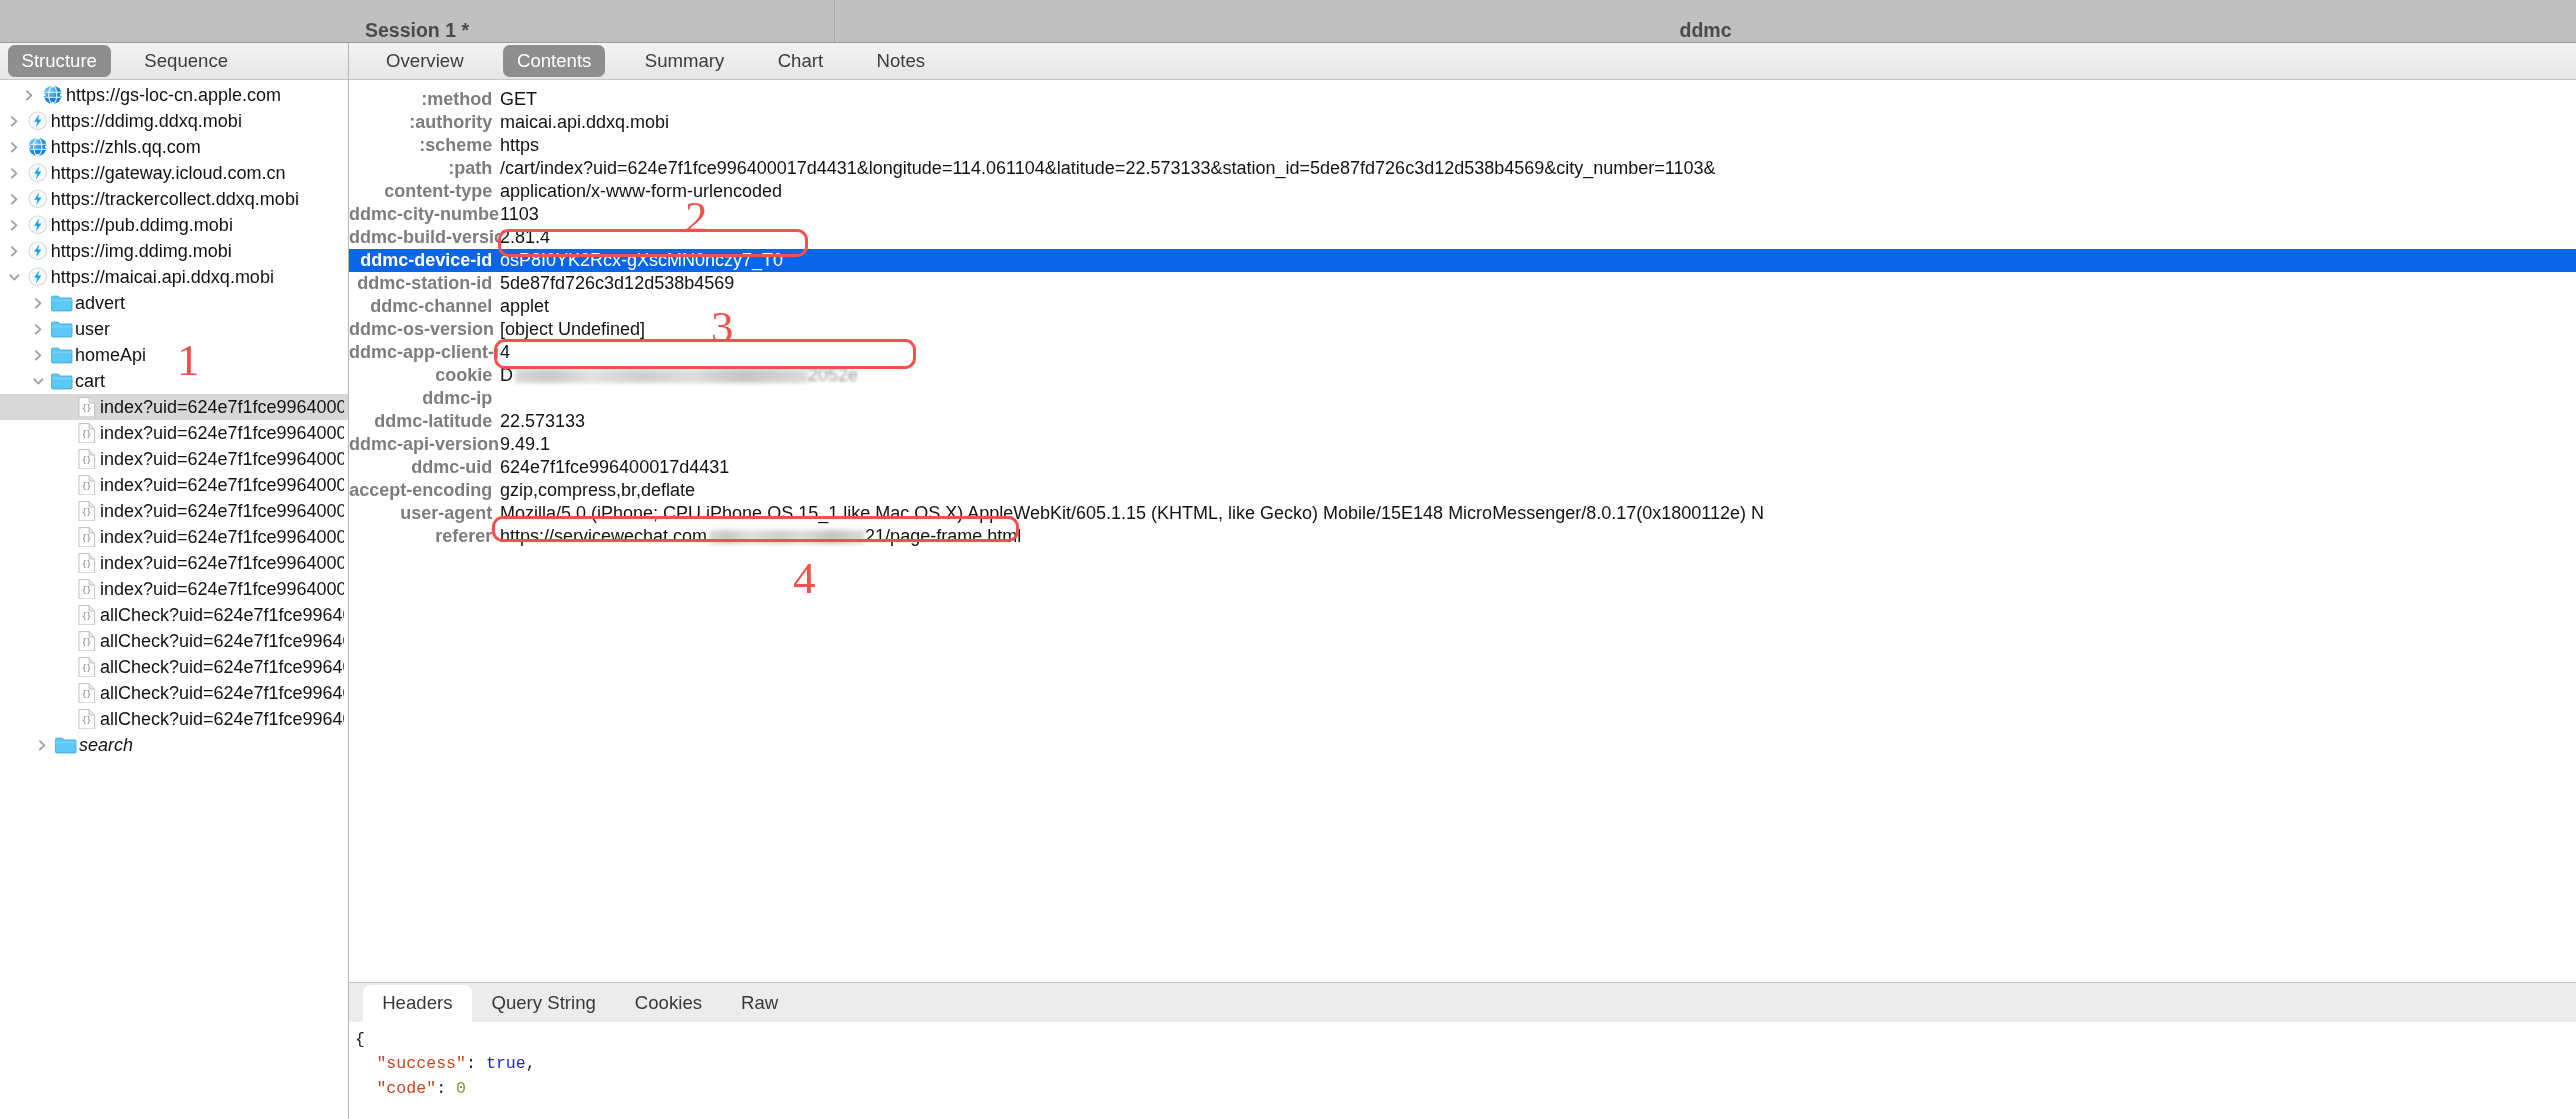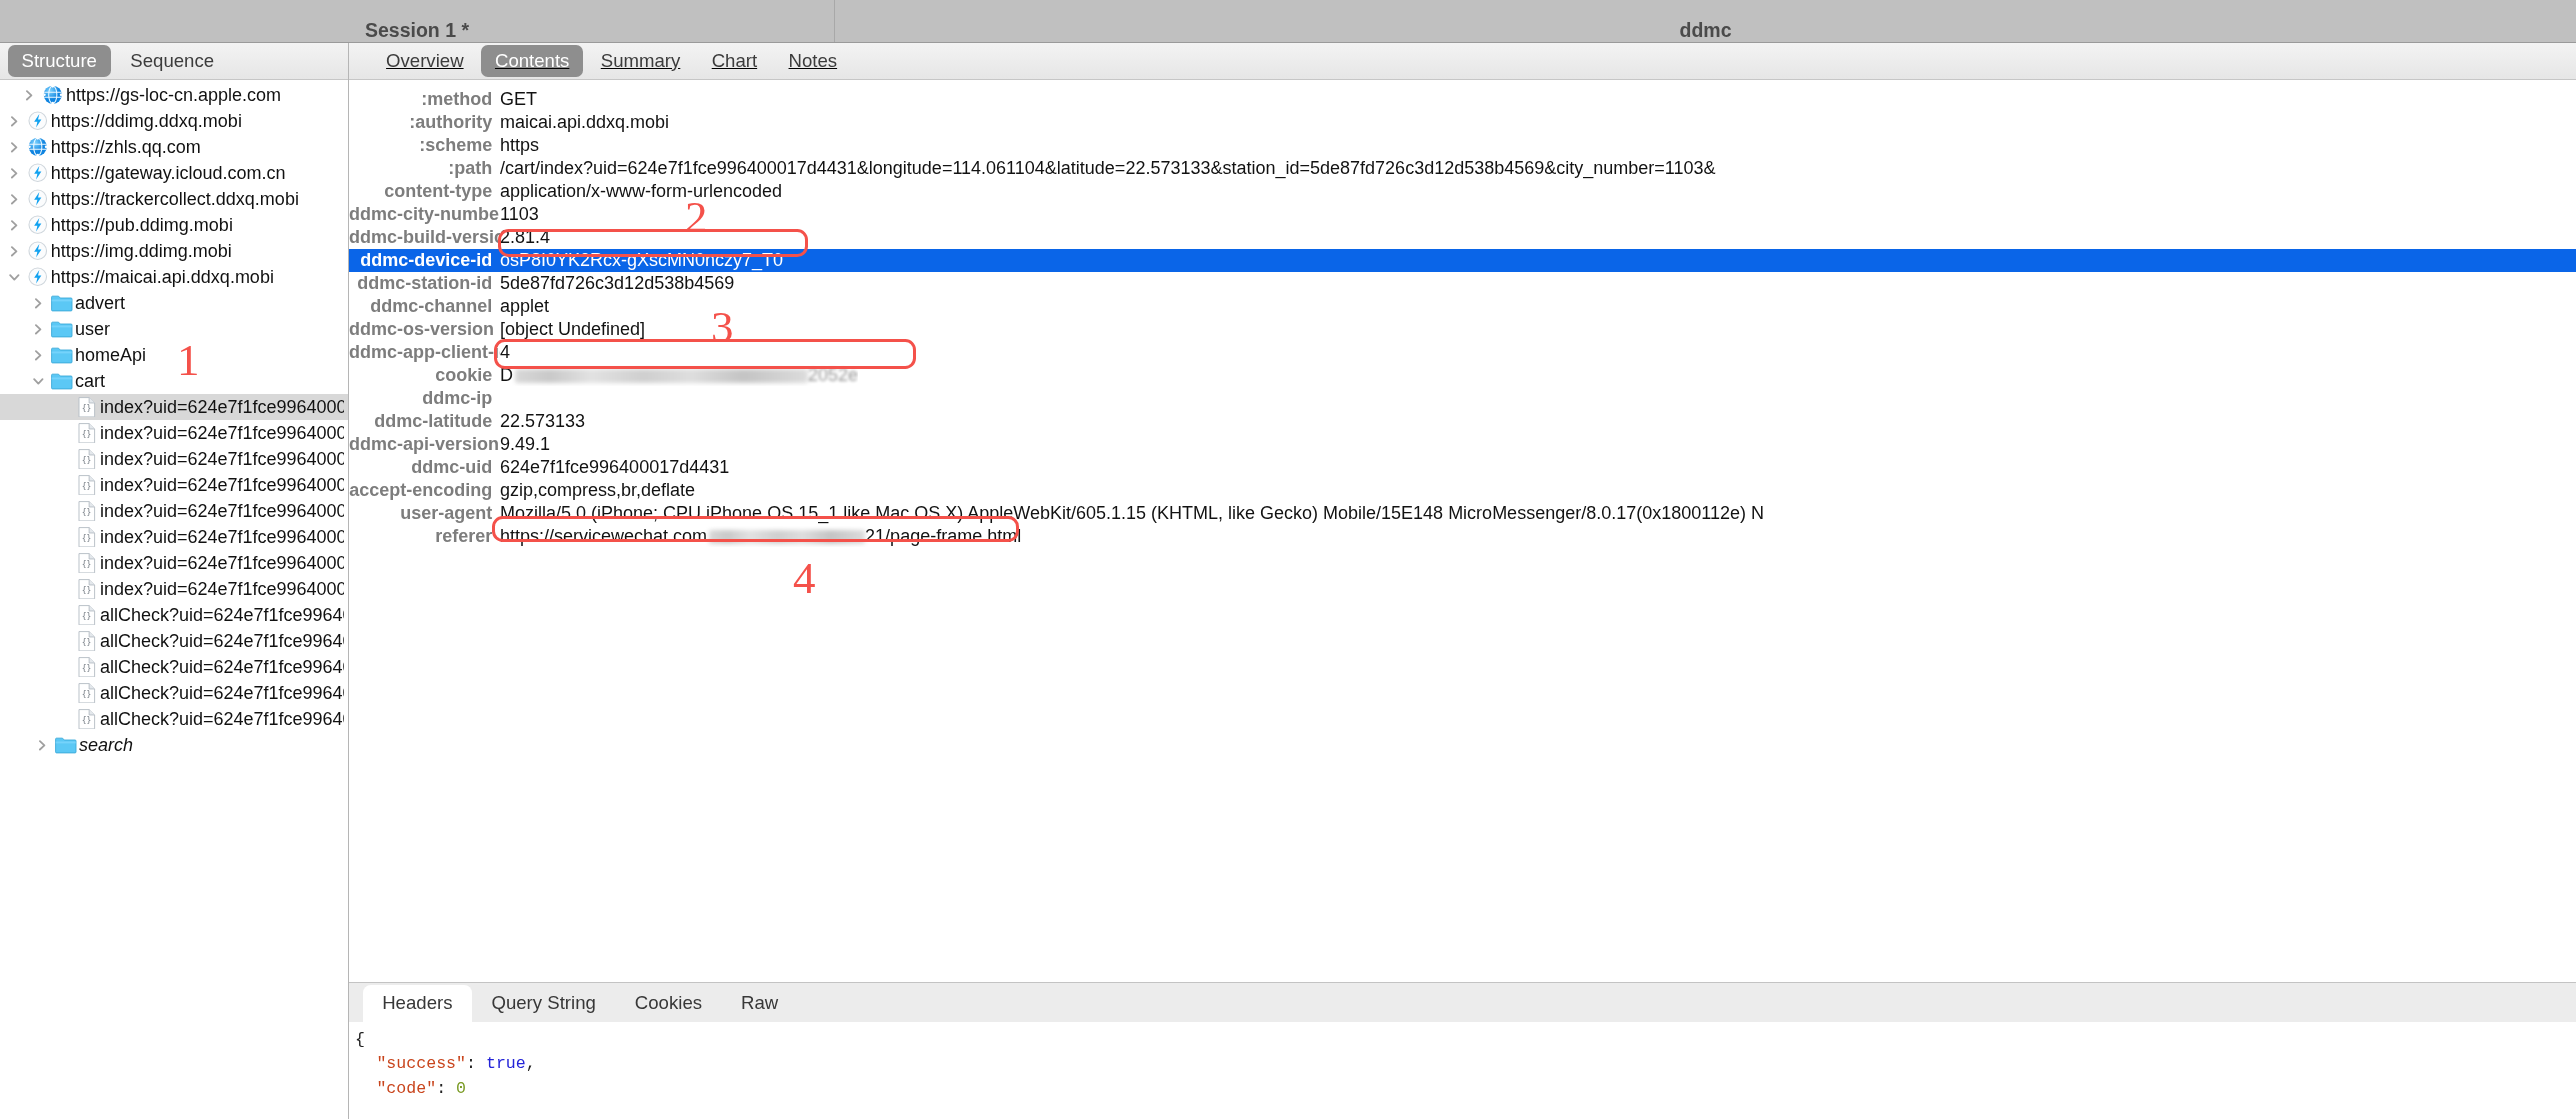--- a/index.html
+++ b/index.html
@@ -48,24 +48,24 @@
     overflow: hidden;
   }
 
   
   .tabstrip {
     height: 37px;
     background: linear-gradient(to bottom, #f3f3f3, #e6e6e6);
     border-bottom: 1px solid #c6c6c6;
     display: flex; align-items: center;
     padding-left: 7.8px;
-    gap: 6px;
+    gap: 20px;
     flex-shrink: 0;
   }
-  .tabstrip.right { padding-left: 23.4px; gap: 4px; text-decoration: underline; }
+  .tabstrip.right { padding-left: 23.4px; gap: 26px; }
   .seg {
     font-size: 18.6px;
     color: #3c3c3c;
     padding: 3.9px 13.7px;
     border-radius: 6.8px;
     line-height: 1.3;
     white-space: nowrap;
     cursor: default;
   }
   .seg.active {

